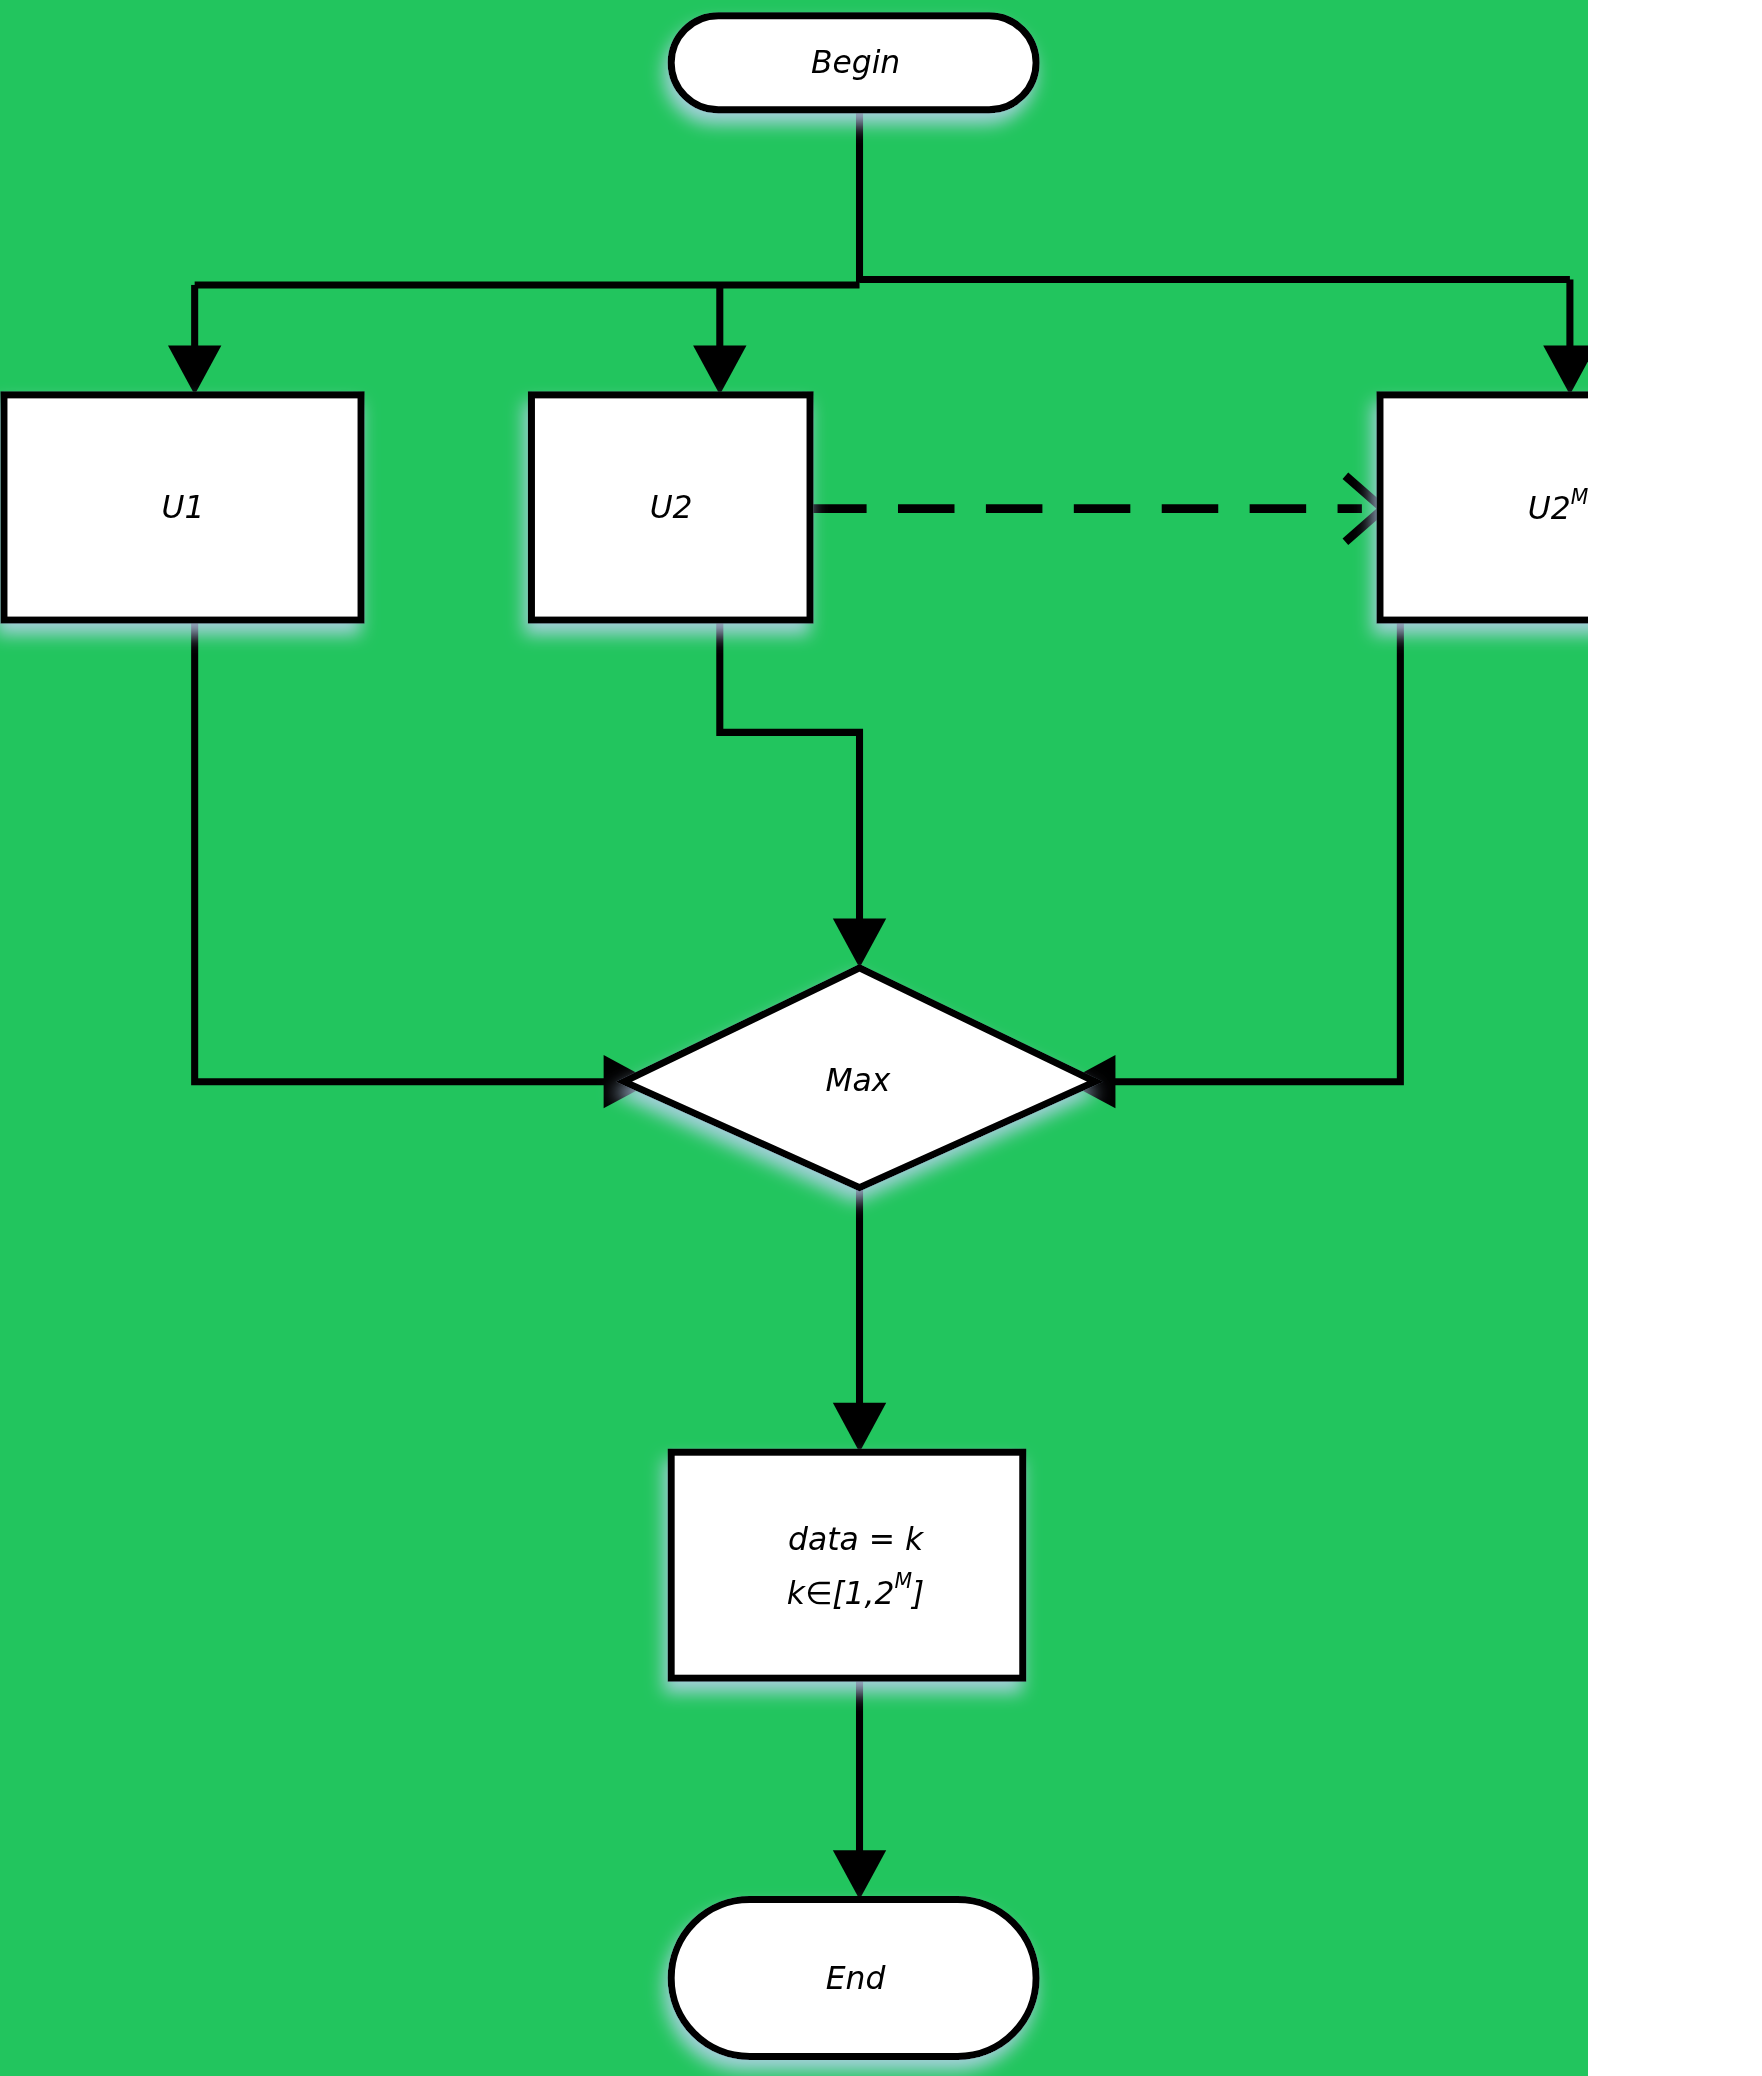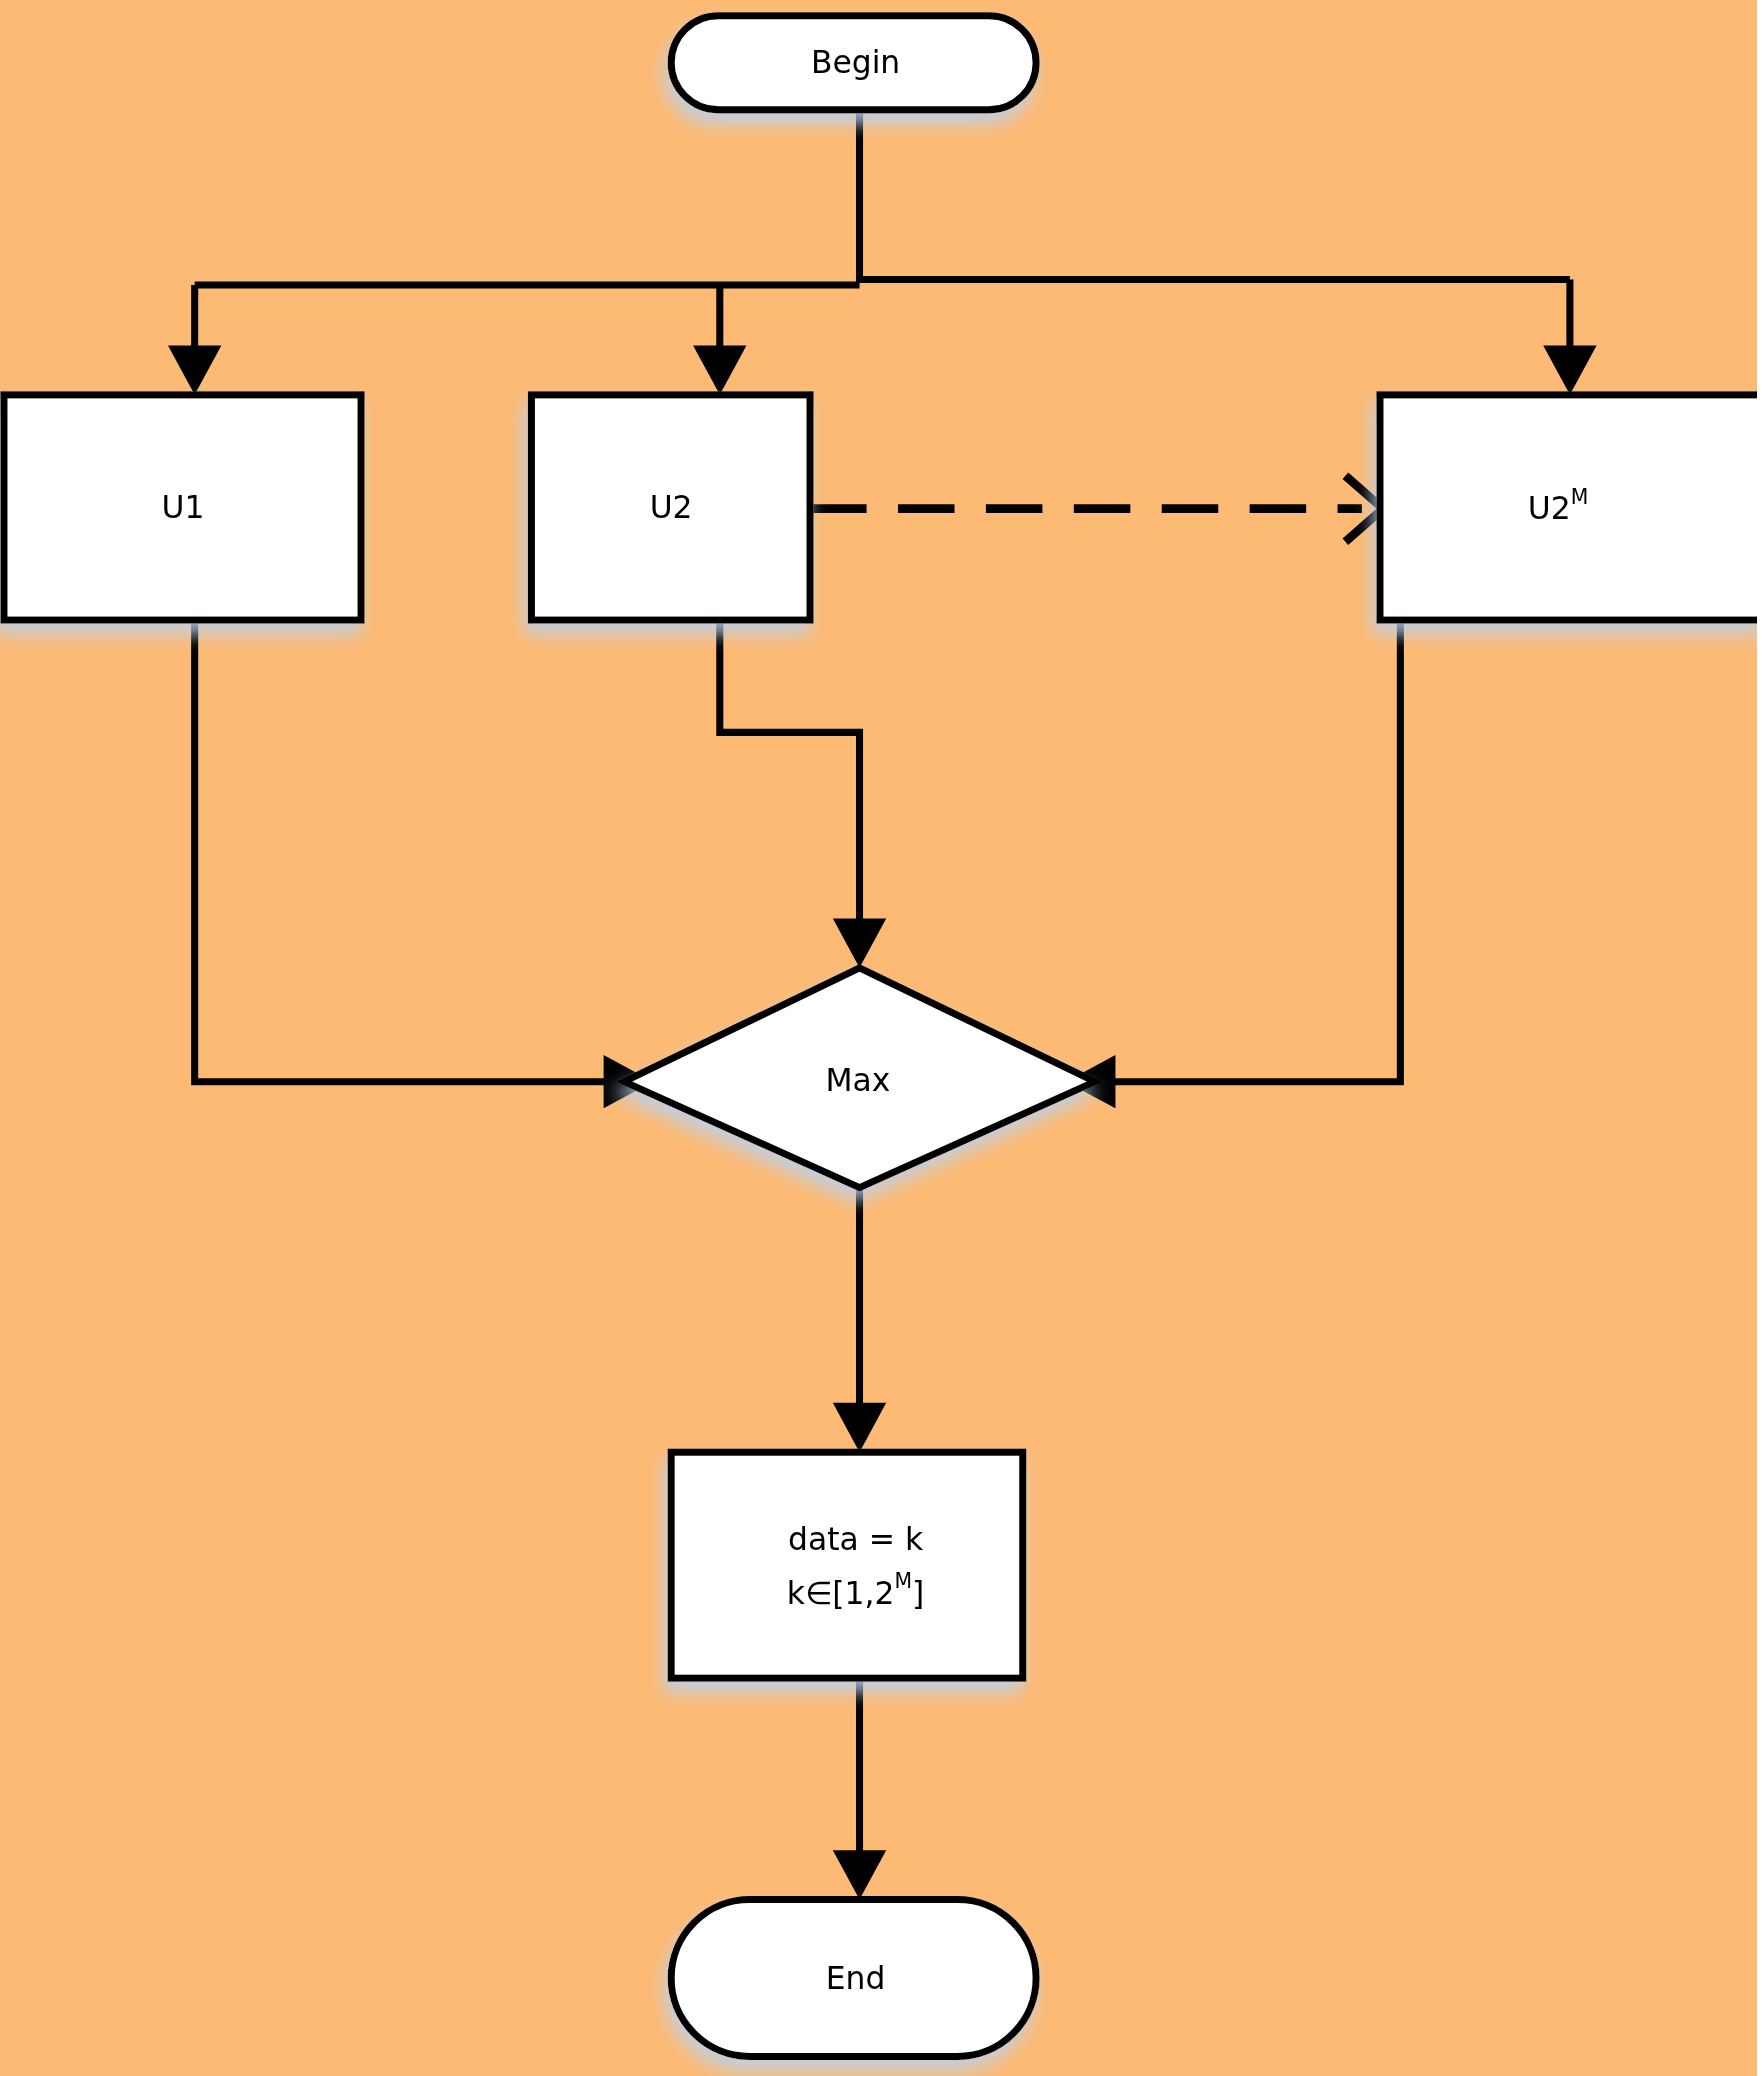--- a/index.html
+++ b/index.html
@@ -5,24 +5,25 @@
   html, body {
     margin: 0;
     padding: 0;
     background: #ffffff;
   }
   body {
     font-family: "DejaVu Sans", "Liberation Sans", sans-serif;
   }
   #canvas {
     position: relative;
-    width: 1757px;
+    width: 1588px;
     height: 2077px;
-    background: #fdba74;
+    background: #22c55e;
     overflow: hidden;
+    font-style: italic;
   }
   #flow-svg {
     position: absolute;
     left: 0;
     top: 0;
     width: 1763px;
     height: 2077px;
     display: block;
   }
   .node-label {

